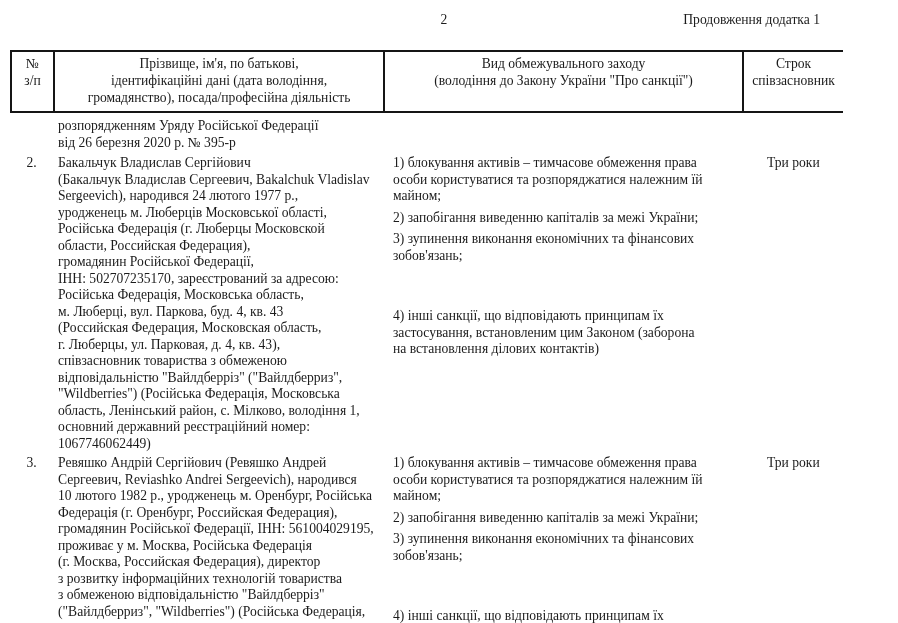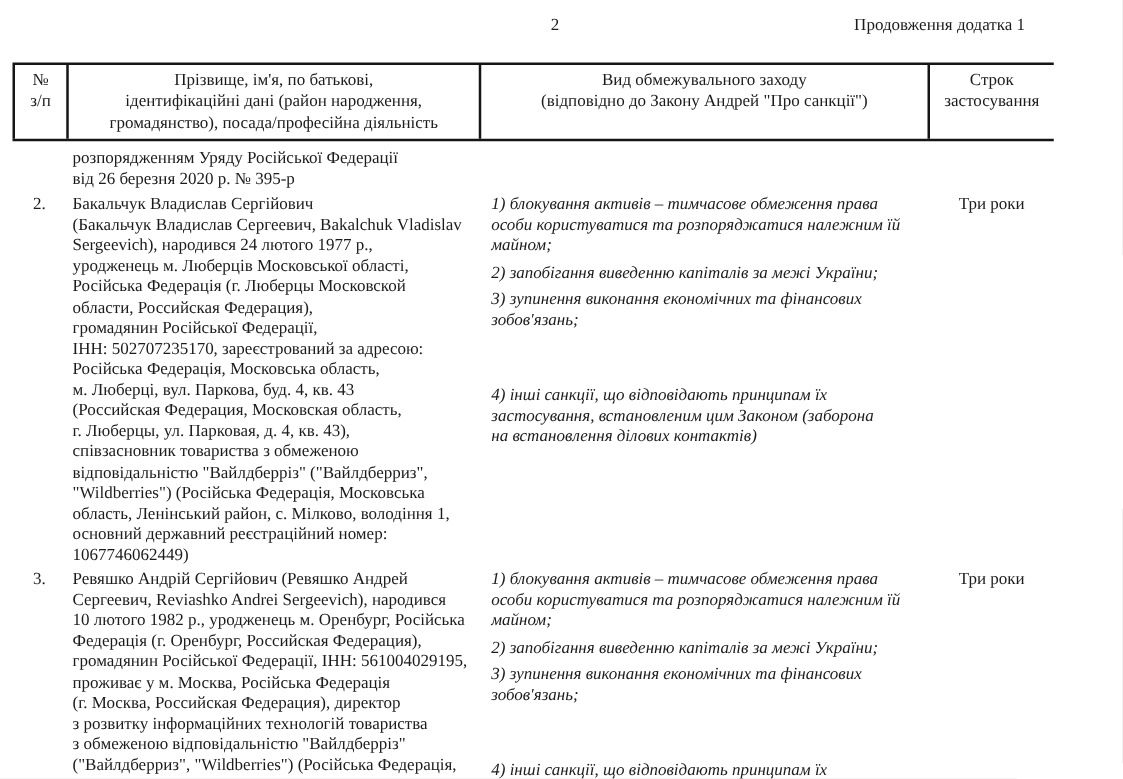--- a/index.html
+++ b/index.html
@@ -53,45 +53,45 @@
   }
   .trow {
     display: grid;
     grid-template-columns: 43px 330px 359px 101px;
   }
   .trow.row-first { margin-top: 4px; }
   .trow.row-next  { margin-top: 3px; }
   .td { box-sizing: border-box; }
   .col-num  { text-align: center; }
   .col-identity { padding-left: 5px; padding-right: 2px; font-family: Liberation Serif, serif; }
-  .col-measures { padding-left: 10px; padding-right: 4px; font-style: italic; }
+  .col-measures { padding-left: 10px; padding-right: 4px; }
   .col-measures p { margin: 0 0 5px 0; white-space: pre-line; }
   .col-measures p:last-child { margin-bottom: 0; margin-top: 44px; }
   .col-term { padding-left: 25px; }
 </style>
 </head>
 <body>
 
 <div class="page">
 
   <div class="page-num">2</div>
   <div class="continuation-label">Продовження додатка 1</div>
 
   <div class="sanctions-table">
 
     <div class="thead">
       <div class="th">№
 з/п</div>
       <div class="th">Прізвище, ім'я, по батькові,
-ідентифікаційні дані (район народження,
+ідентифікаційні дані (дата володіння,
 громадянство), посада/професійна діяльність</div>
       <div class="th">Вид обмежувального заходу
-(відповідно до Закону Андрей "Про санкції")</div>
+(володіння до Закону України "Про санкції")</div>
       <div class="th">Строк
-застосування</div>
+співзасновник</div>
     </div>
 
     <div class="continuation-row">розпорядженням Уряду Російської Федерації
 від 26 березня 2020 р. № 395-р</div>
 
     <div class="trow row-first">
       <div class="td col-num">2.</div>
       <div class="td col-identity pre">Бакальчук Владислав Сергійович
 (Бакальчук Владислав Сергеевич, Bakalchuk Vladislav
 Sergeevich), народився 24 лютого 1977 р.,

